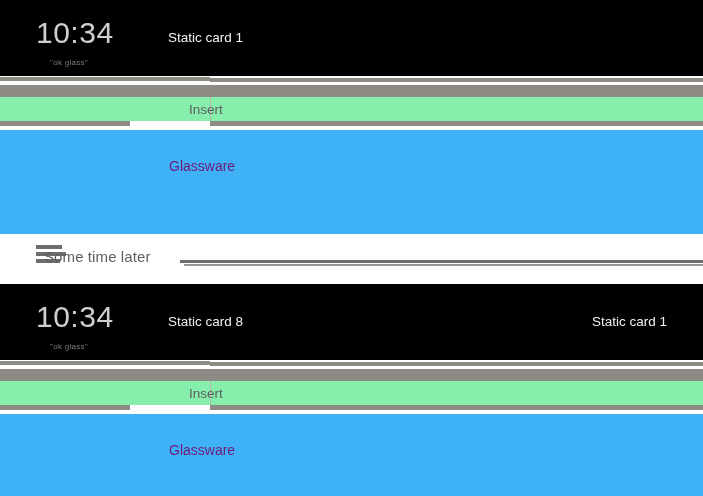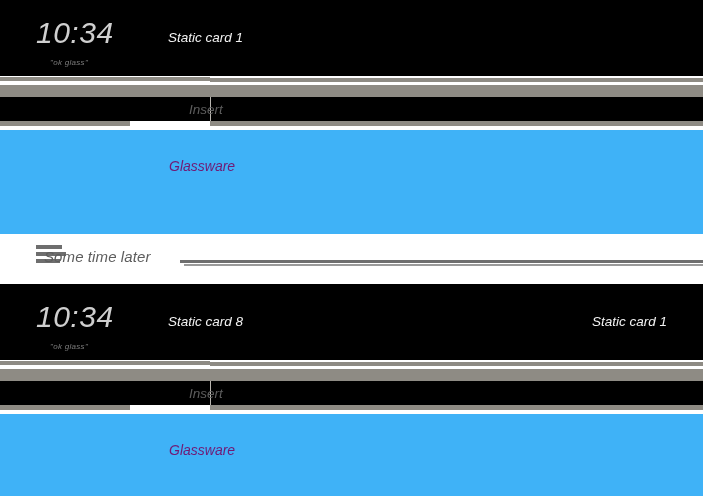--- a/index.html
+++ b/index.html
@@ -15,21 +15,20 @@
     overflow: hidden;
     position: relative;
   }
 
   .stage {
     position: relative;
     width: 703px;
     height: 496px;
     background: #ffffff;
     overflow: hidden;
-    font-style: italic;
   }
 
   
   .band {
     position: absolute;
     left: 0;
     width: 703px;
     box-sizing: border-box;
   }
 
@@ -70,21 +69,21 @@
 
   
   .rule {
     position: absolute;
     background: #8e8b84;
     height: 5px;
   }
 
   
   .insertstrip {
-    background: #000000;
+    background: #86efac;
     text-align: right;
   }
   .insertstrip .insertlabel {
     position: absolute;
     left: 189px;
     top: 5px;
     font-size: 13.5px;
     color: #5d5d5d;
     white-space: nowrap;
   }

